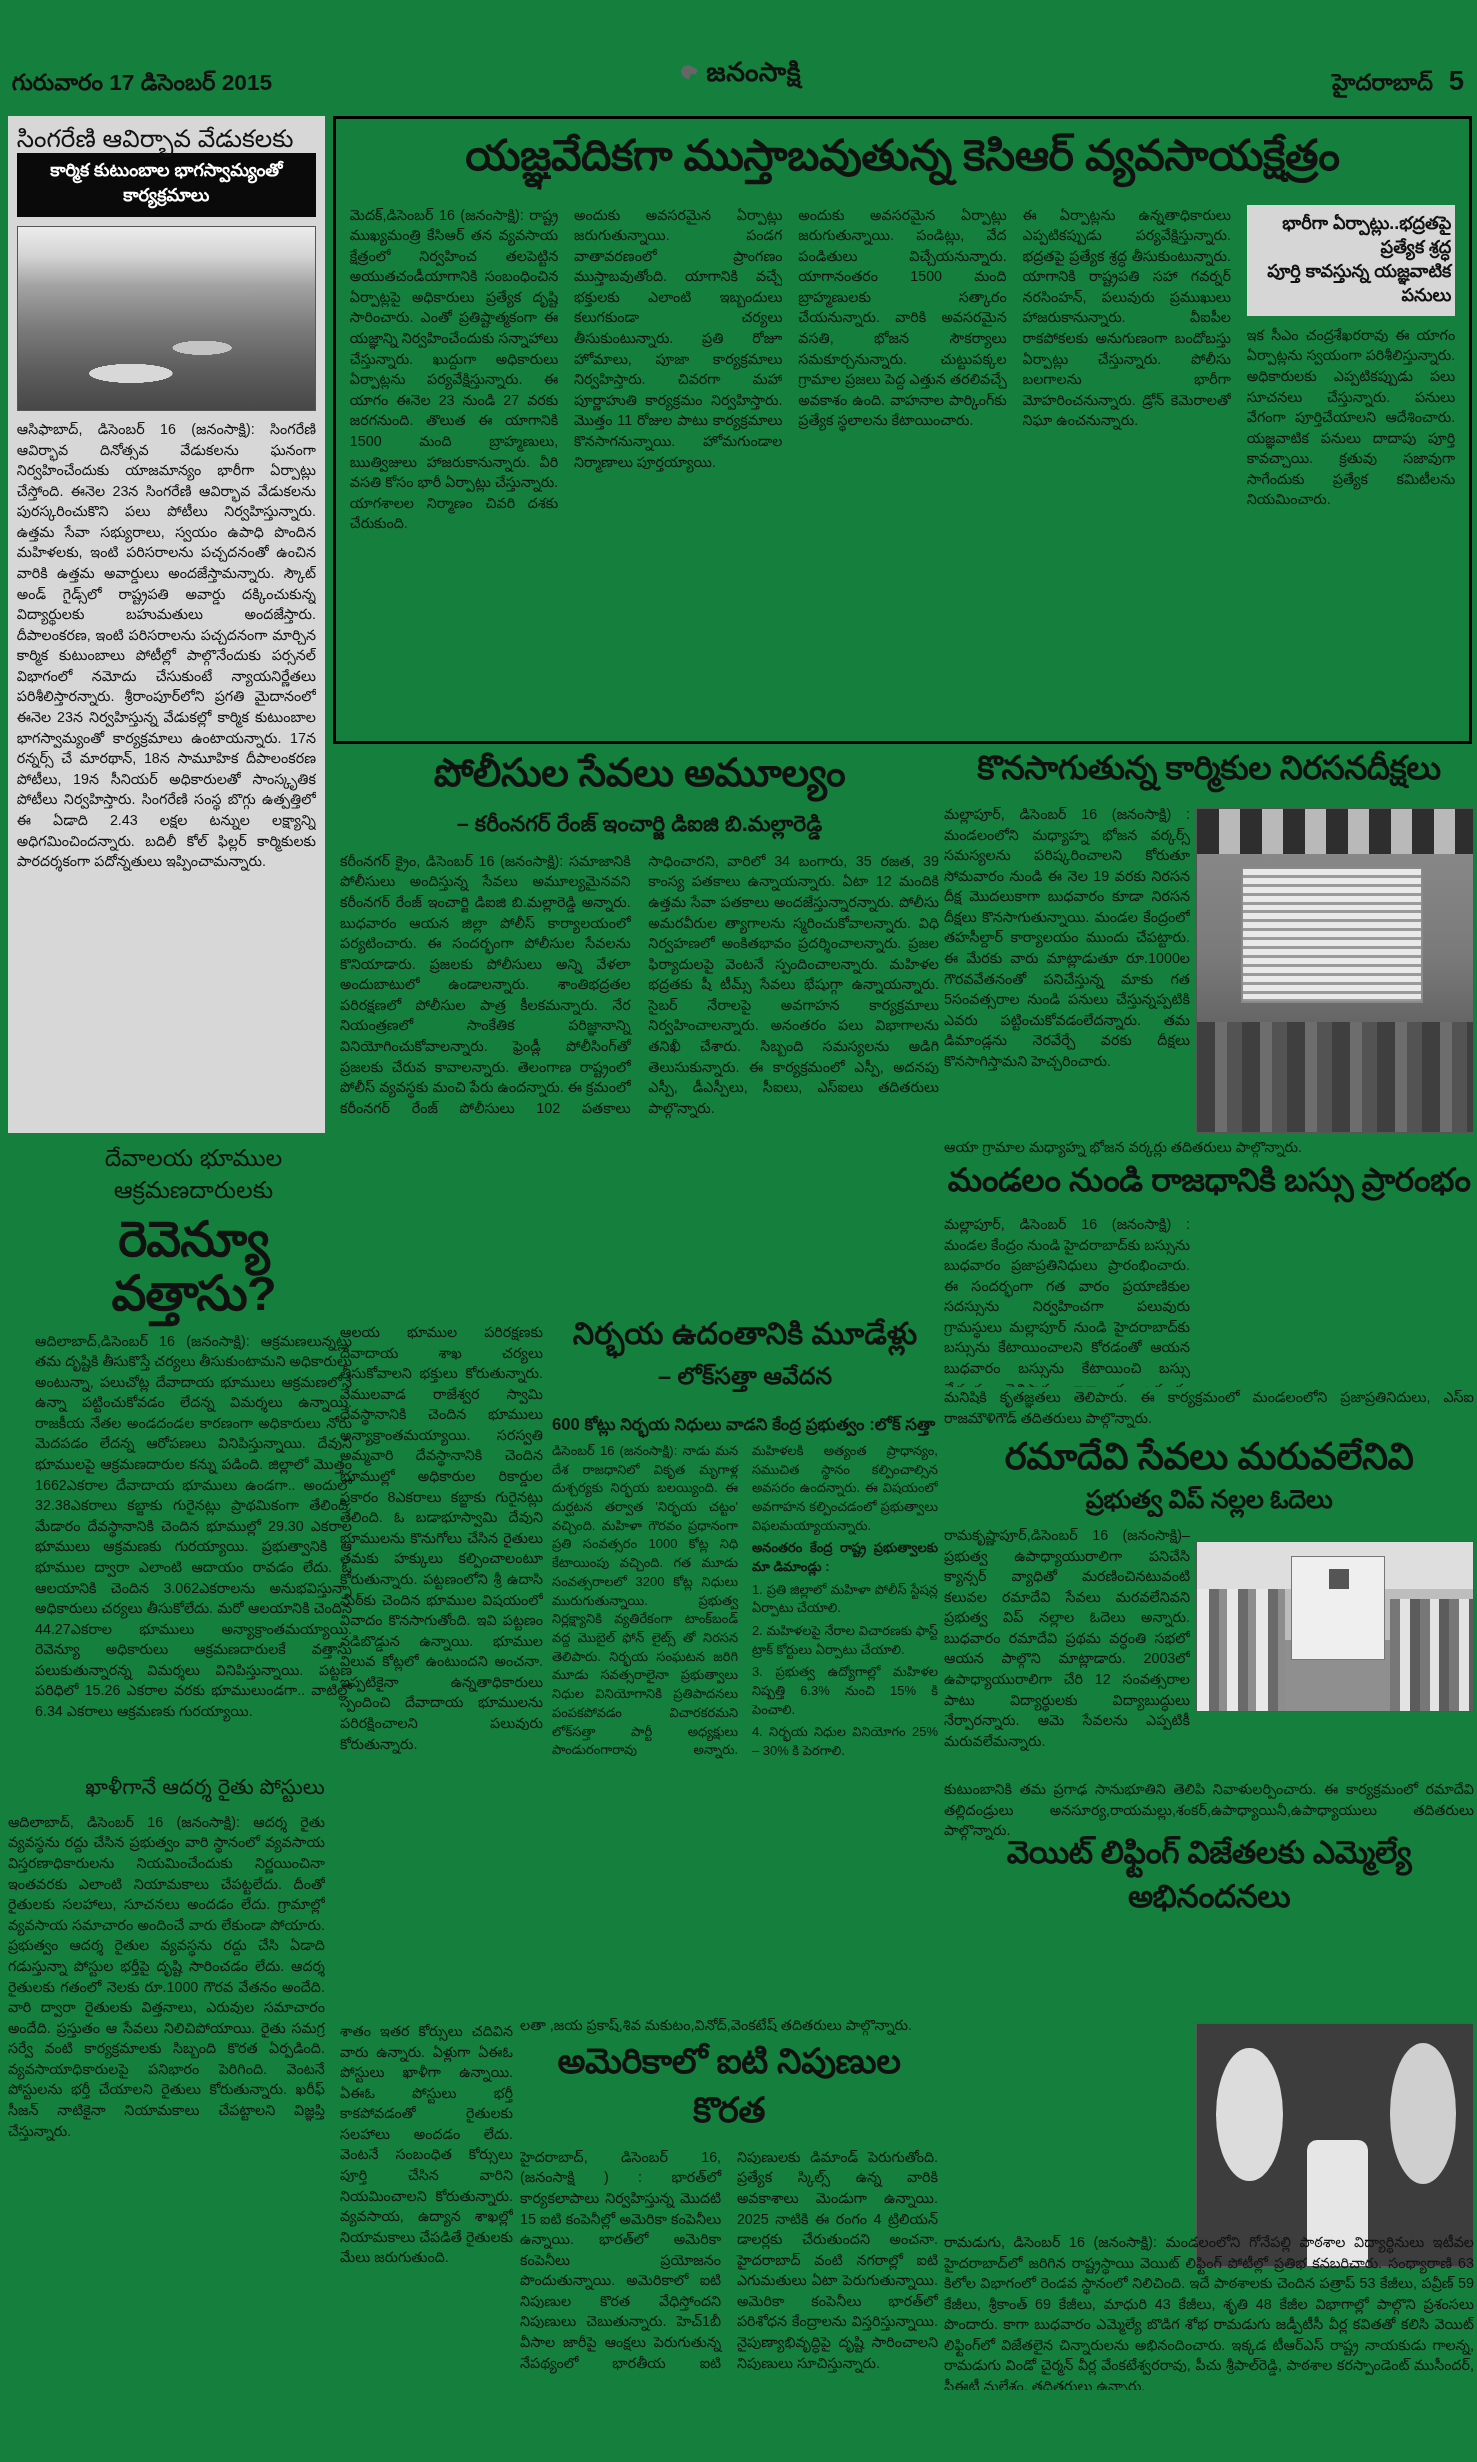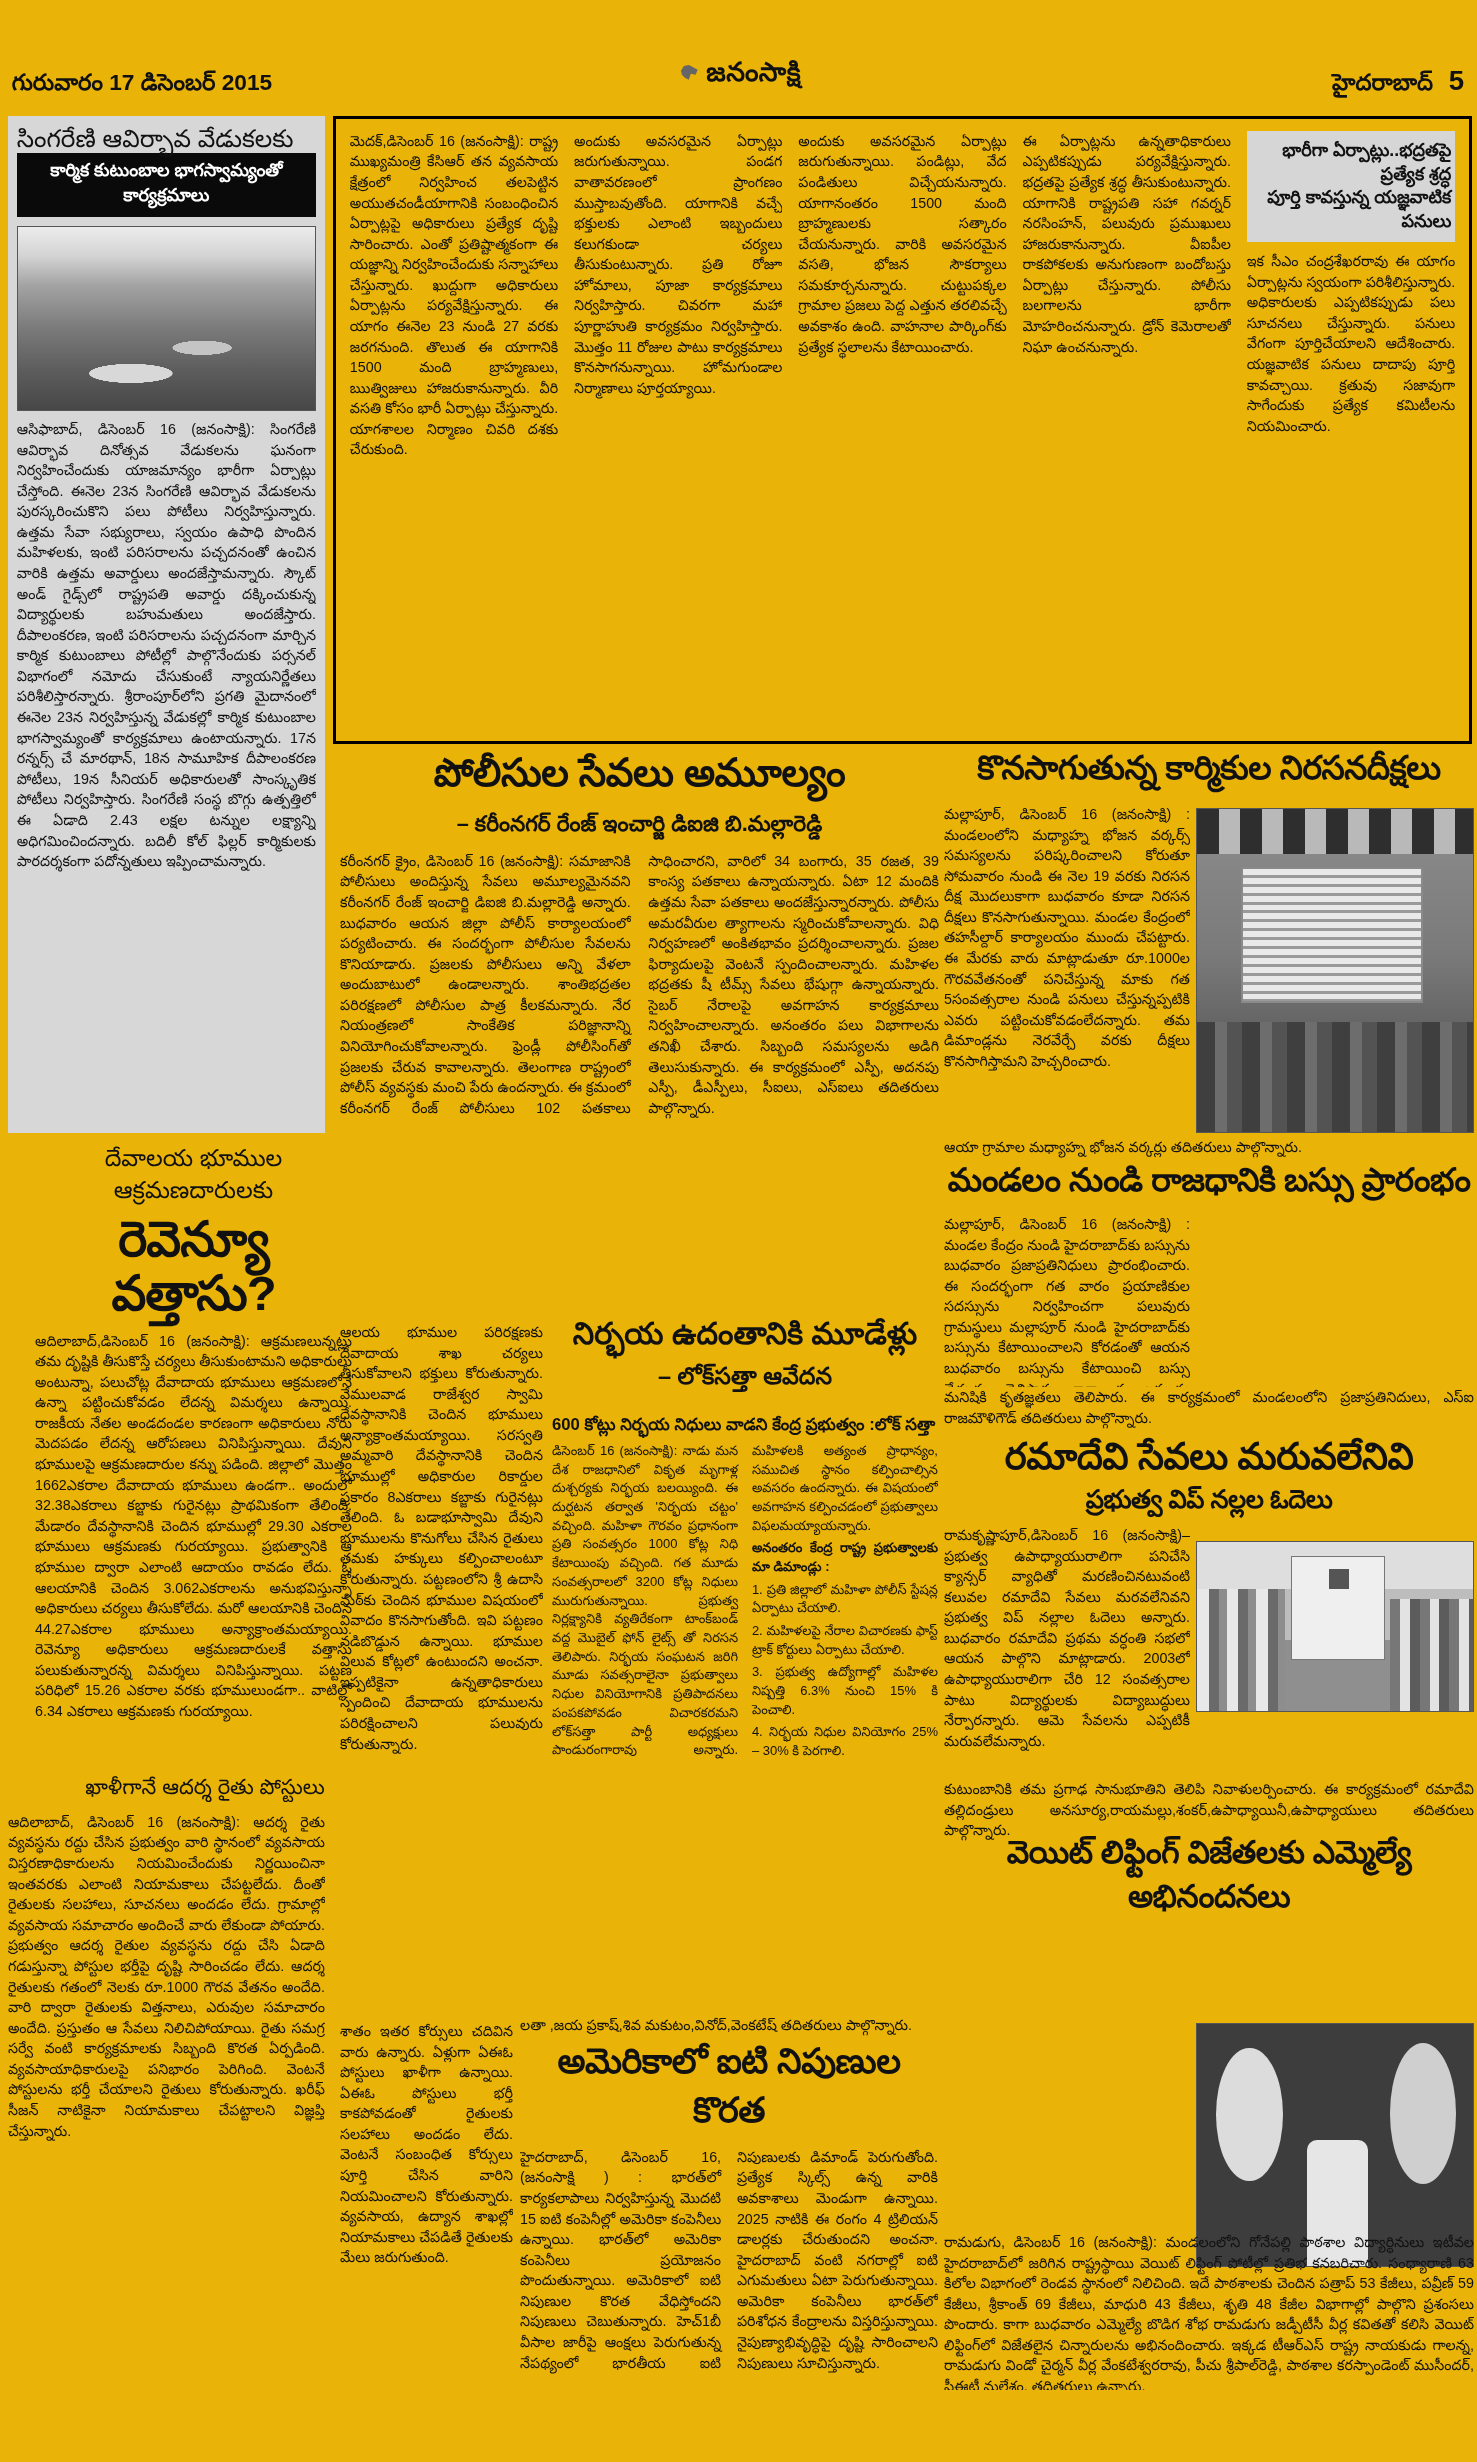--- a/index.html
+++ b/index.html
@@ -1,18 +1,18 @@
 <!DOCTYPE html>
 <html><head>
 <meta charset="utf-8">
 <style>
   * { box-sizing: border-box; margin: 0; padding: 0; }
   html,body { background:#ffffff; }
   #paper {
-    position: relative; width: 1478px; height: 2463px; background: #eab308;
+    position: relative; width: 1478px; height: 2463px; background: #15803d;
     font-family: "Liberation Sans", "DejaVu Sans", sans-serif; color:#111;
     overflow: hidden;
   }
   .abs { position:absolute; }
   .bold { font-weight: bold; }
   .body-text { font-size:14.3px; line-height:1.44; text-align:justify; overflow:hidden; }
   .dl { font-weight:normal; }
   
   .hdr-date { left:11.8px; top:69px; font-size:22.7px; font-weight:bold; }
   .hdr-mast { left:0; right:0; top:57px; text-align:center; font-size:26.6px; font-weight:bold; letter-spacing:0.5px; }
@@ -139,20 +139,21 @@
 
   <div class="abs story3">
     <div class="s3-headline">ఖాళీగానే ఆదర్శ రైతు పోస్టులు</div>
     <div class="body-text">
       <span class="dl">ఆదిలాబాద్, డిసెంబర్ 16 (జనంసాక్షి):</span>
       <span>ఆదర్శ రైతు వ్యవస్థను రద్దు చేసిన ప్రభుత్వం వారి స్థానంలో వ్యవసాయ విస్తరణాధికారులను నియమించేందుకు నిర్ణయించినా ఇంతవరకు ఎలాంటి నియామకాలు చేపట్టలేదు. దీంతో రైతులకు సలహాలు, సూచనలు అందడం లేదు. గ్రామాల్లో వ్యవసాయ సమాచారం అందించే వారు లేకుండా పోయారు. ప్రభుత్వం ఆదర్శ రైతుల వ్యవస్థను రద్దు చేసి ఏడాది గడుస్తున్నా పోస్టుల భర్తీపై దృష్టి సారించడం లేదు. ఆదర్శ రైతులకు గతంలో నెలకు రూ.1000 గౌరవ వేతనం అందేది. వారి ద్వారా రైతులకు విత్తనాలు, ఎరువుల సమాచారం అందేది. ప్రస్తుతం ఆ సేవలు నిలిచిపోయాయి. రైతు సమగ్ర సర్వే వంటి కార్యక్రమాలకు సిబ్బంది కొరత ఏర్పడింది. వ్యవసాయాధికారులపై పనిభారం పెరిగింది. వెంటనే పోస్టులను భర్తీ చేయాలని రైతులు కోరుతున్నారు. ఖరీఫ్ సీజన్ నాటికైనా నియామకాలు చేపట్టాలని విజ్ఞప్తి చేస్తున్నారు.</span>
     </div>
   </div>
 
   <div class="abs mainbox">
+    <div class="mb-headline">యజ్ఞవేదికగా ముస్తాబవుతున్న కెసిఆర్ వ్యవసాయక్షేత్రం</div>
     <div class="mb-cols">
       <div class="mb-col">
         <span class="dl">మెదక్,డిసెంబర్ 16 (జనంసాక్షి):</span>
         <span>రాష్ట్ర ముఖ్యమంత్రి కేసిఆర్ తన వ్యవసాయ క్షేత్రంలో నిర్వహించ తలపెట్టిన అయుతచండీయాగానికి సంబంధించిన ఏర్పాట్లపై అధికారులు ప్రత్యేక దృష్టి సారించారు. ఎంతో ప్రతిష్టాత్మకంగా ఈ యజ్ఞాన్ని నిర్వహించేందుకు సన్నాహాలు చేస్తున్నారు. ఖుద్దుగా అధికారులు ఏర్పాట్లను పర్యవేక్షిస్తున్నారు. ఈ యాగం ఈనెల 23 నుండి 27 వరకు జరగనుంది. తొలుత ఈ యాగానికి 1500 మంది బ్రాహ్మణులు, ఋత్విజులు హాజరుకానున్నారు. వీరి వసతి కోసం భారీ ఏర్పాట్లు చేస్తున్నారు. యాగశాలల నిర్మాణం చివరి దశకు చేరుకుంది.</span>
       </div>
       <div class="mb-col">అందుకు అవసరమైన ఏర్పాట్లు జరుగుతున్నాయి. పండగ వాతావరణంలో ప్రాంగణం ముస్తాబవుతోంది. యాగానికి వచ్చే భక్తులకు ఎలాంటి ఇబ్బందులు కలుగకుండా చర్యలు తీసుకుంటున్నారు. ప్రతి రోజూ హోమాలు, పూజా కార్యక్రమాలు నిర్వహిస్తారు. చివరగా మహా పూర్ణాహుతి కార్యక్రమం నిర్వహిస్తారు. మొత్తం 11 రోజుల పాటు కార్యక్రమాలు కొనసాగనున్నాయి. హోమగుండాల నిర్మాణాలు పూర్తయ్యాయి.</div>
       <div class="mb-col">అందుకు అవసరమైన ఏర్పాట్లు జరుగుతున్నాయి. పండిట్లు, వేద పండితులు విచ్చేయనున్నారు. యాగానంతరం 1500 మంది బ్రాహ్మణులకు సత్కారం చేయనున్నారు. వారికి అవసరమైన వసతి, భోజన సౌకర్యాలు సమకూర్చనున్నారు. చుట్టుపక్కల గ్రామాల ప్రజలు పెద్ద ఎత్తున తరలివచ్చే అవకాశం ఉంది. వాహనాల పార్కింగ్‌కు ప్రత్యేక స్థలాలను కేటాయించారు.</div>
       <div class="mb-col">ఈ ఏర్పాట్లను ఉన్నతాధికారులు ఎప్పటికప్పుడు పర్యవేక్షిస్తున్నారు. భద్రతపై ప్రత్యేక శ్రద్ధ తీసుకుంటున్నారు. యాగానికి రాష్ట్రపతి సహా గవర్నర్ నరసింహన్, పలువురు ప్రముఖులు హాజరుకానున్నారు. వీఐపీల రాకపోకలకు అనుగుణంగా బందోబస్తు ఏర్పాట్లు చేస్తున్నారు. పోలీసు బలగాలను భారీగా మోహరించనున్నారు. డ్రోన్ కెమెరాలతో నిఘా ఉంచనున్నారు.</div>
       <div class="mb-col">
         <div class="mb-sub">

